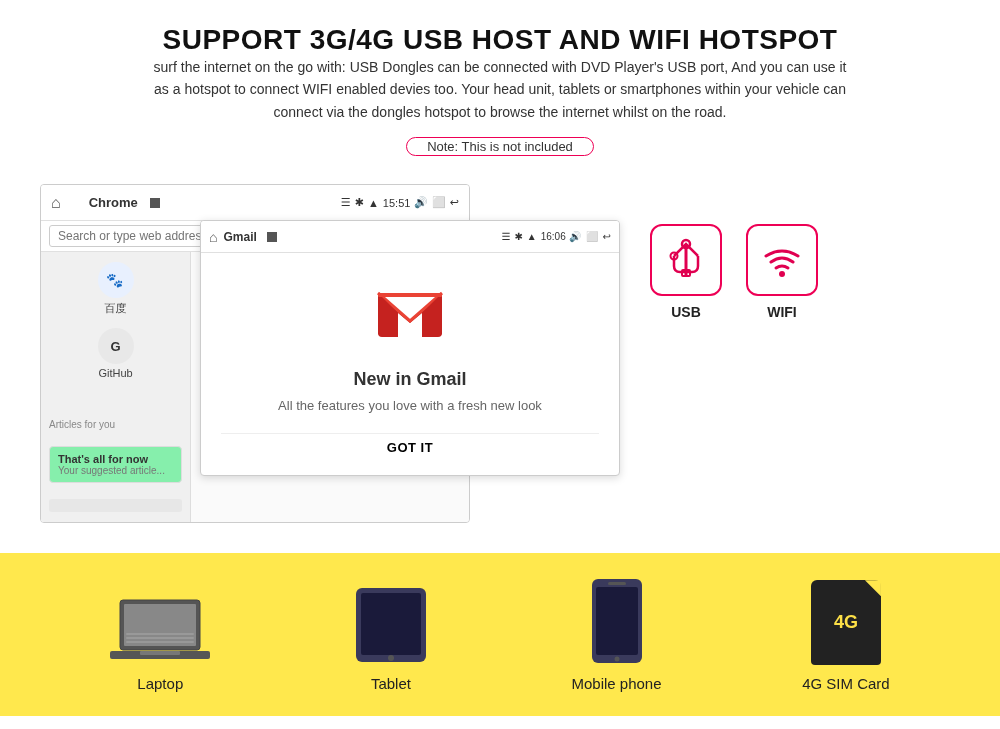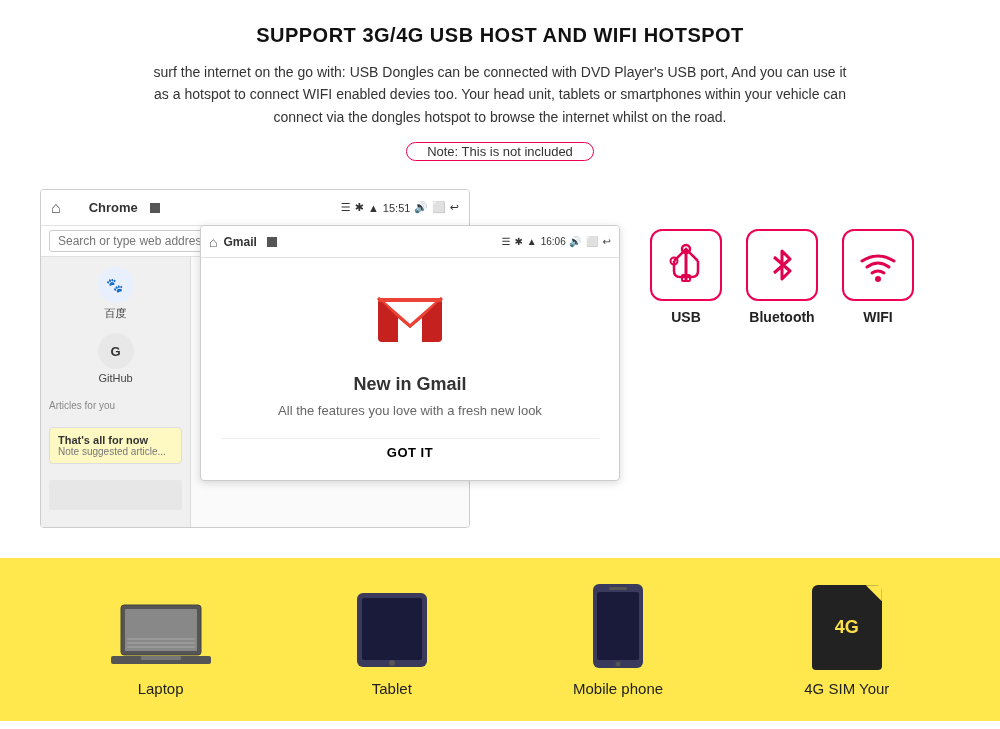--- a/index.html
+++ b/index.html
@@ -11,25 +11,24 @@
       overflow-x: hidden;
     }
 
     
     .top-section {
       padding: 24px 40px 10px 40px;
       text-align: center;
     }
 
     .main-title {
-      font-size: 20px;
+      font-size: 28px;
       font-weight: 900;
       color: #111;
       letter-spacing: 0.5px;
-      margin-bottom: 14px;
     }
 
     .description {
       font-size: 14px;
       color: #333;
       line-height: 1.6;
       margin-bottom: 14px;
       max-width: 700px;
       margin-left: auto;
       margin-right: auto;
@@ -164,24 +163,25 @@
       font-size: 14px;
     }
 
     .baidu-icon { background: #e8f0fe; }
     .github-icon { background: #e8e8e8; color: #333; font-weight: bold; font-size: 13px; }
 
     .articles-label {
       font-size: 10px;
       color: #888;
       padding: 4px 0;
+      margin-top: 24px;
     }
 
     .thats-all-box {
-      background: #fef9c3;
+      background: #86efac;
       border: 1px solid #ddd;
       border-radius: 4px;
       padding: 6px 8px;
     }
 
     .thats-all-title {
       font-size: 11px;
       font-weight: bold;
       color: #333;
     }
@@ -440,21 +440,21 @@
             <div class="app-circle baidu-icon">🐾</div>
             <span style="font-size:11px;color:#444;">百度</span>
           </div>
           <div class="app-icon-item">
             <div class="app-circle github-icon">G</div>
             <span style="font-size:11px;color:#444;">GitHub</span>
           </div>
           <span class="articles-label">Articles for you</span>
           <div class="thats-all-box">
             <div class="thats-all-title">That's all for now</div>
-            <div class="thats-all-sub">Note suggested article...</div>
+            <div class="thats-all-sub">Your suggested article...</div>
           </div>
           <div style="background:#ddd;height:30px;border-radius:3px;margin-top:4px;opacity:0.5;"></div>
         </div>
       </div>
     </div>
 
     <div class="gmail-overlay">
       <div class="gmail-bar">
         <span style="font-size:14px;color:#555;">⌂</span>
         <span class="app-label">Gmail</span>
@@ -499,28 +499,20 @@
             <path d="M10 18 L22 6 L34 18" fill="none" stroke="#e00050" stroke-width="2.5"></path>
             <path d="M10 18 L10 28 Q10 34 16 34 L22 34" fill="none" stroke="#e00050" stroke-width="2.5"></path>
             <path d="M34 18 L34 28 Q34 34 28 34 L22 34" fill="none" stroke="#e00050" stroke-width="2.5"></path>
             <circle cx="10" cy="18" r="3.5" fill="none" stroke="#e00050" stroke-width="2"></circle>
             <rect x="18" y="32" width="8" height="6" rx="1" fill="none" stroke="#e00050" stroke-width="2"></rect>
           </svg>
         </div>
         <span class="conn-icon-label">USB</span>
       </div>
 
-      <div class="conn-icon-item">
-        <div class="conn-icon-box">
-          <svg width="44" height="44" viewBox="0 0 44 44">
-            <path d="M14 14 L30 28 L22 36 L22 8 L30 16 L14 30" fill="none" stroke="#e00050" stroke-width="3" stroke-linejoin="round"></path>
-          </svg>
-        </div>
-        <span class="conn-icon-label">Bluetooth</span>
-      </div>
 
       <div class="conn-icon-item">
         <div class="conn-icon-box">
           <svg width="44" height="44" viewBox="0 0 44 44">
             <path d="M6 18 Q22 8 38 18" fill="none" stroke="#e00050" stroke-width="3" stroke-linecap="round"></path>
             <path d="M11 24 Q22 16 33 24" fill="none" stroke="#e00050" stroke-width="3" stroke-linecap="round"></path>
             <path d="M16 30 Q22 26 28 30" fill="none" stroke="#e00050" stroke-width="3" stroke-linecap="round"></path>
             <circle cx="22" cy="36" r="3" fill="#e00050"></circle>
           </svg>
         </div>
@@ -572,17 +564,17 @@
     </div>
     <span class="device-label">Mobile phone</span>
   </div>
 
   <div class="device-item">
     <div class="device-icon">
       <div class="sim-card-box">
         <span style="font-size:18px;font-weight:bold;color:#fde047;position:relative;z-index:1;">4G</span>
       </div>
     </div>
-    <span class="device-label">4G SIM Your</span>
+    <span class="device-label">4G SIM Card</span>
   </div>
 
 
 </div>
 
 </body></html>

